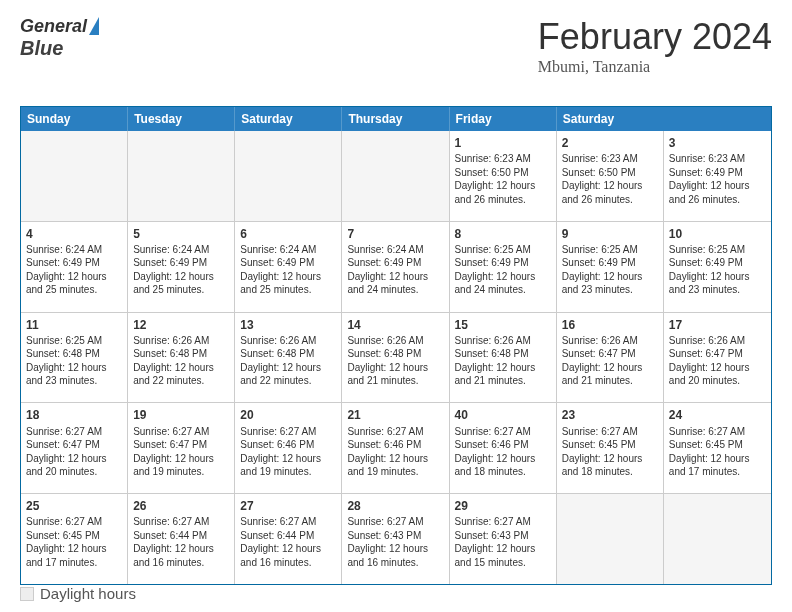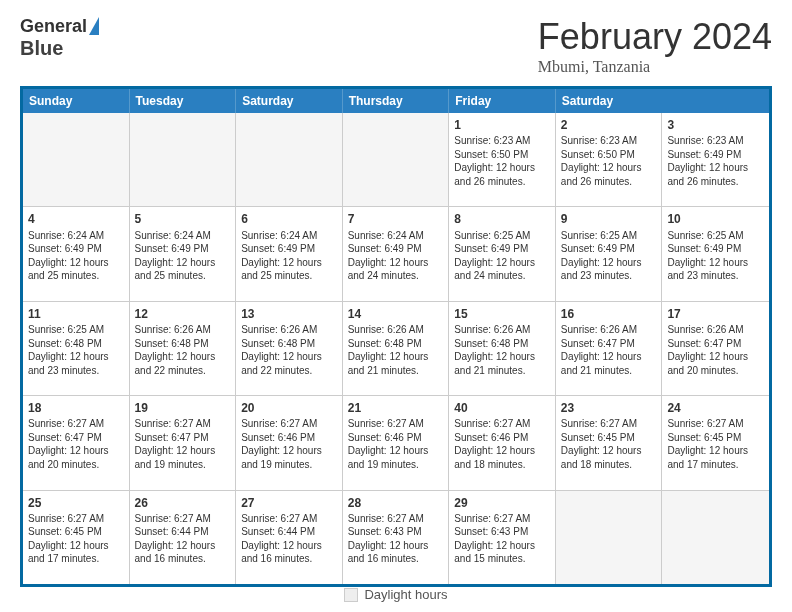--- a/index.html
+++ b/index.html
@@ -20,20 +20,21 @@
     .header {
       display: flex;
       justify-content: space-between;
       align-items: flex-start;
       margin-bottom: 10px;
     }
     .logo {
       display: flex;
       flex-direction: column;
       align-items: flex-start;
+      font-style: italic;
     }
     .logo-text {
       display: flex;
       align-items: center;
     }
     .logo-general {
       font-size: 18px;
       font-weight: bold;
       color: #333;
     }
@@ -60,21 +61,22 @@
     }
     .subtitle {
       font-size: 16px;
       color: #555;
       font-family: Liberation Serif, serif;
     }
     .calendar {
       flex: 1;
       display: flex;
       flex-direction: column;
-      border: 3px solid #0369a1;
+      border: 1px solid #0369a1;
+      margin-top: 20px;
     }
     .cal-header {
       display: grid;
       grid-template-columns: repeat(7, 1fr);
       background: #2a7fc1;
     }
     .cal-header-cell {
       color: white;
       font-size: 12px;
       font-weight: bold;
@@ -121,23 +123,22 @@
       margin-bottom: 1px;
     }
     .cal-cell .day-info {
       font-size: 10px;
       color: #333;
     }
     .footer {
       display: flex;
       align-items: center;
       margin-top: 0;
-      font-size: 13px;
+      font-size: 15px;
       color: #555;
-      justify-content: center;
     }
     .footer-box {
       width: 14px;
       height: 14px;
       background: #eee;
       border: 1px solid #ccc;
       margin-right: 6px;
     }
   </style>
 </head>

